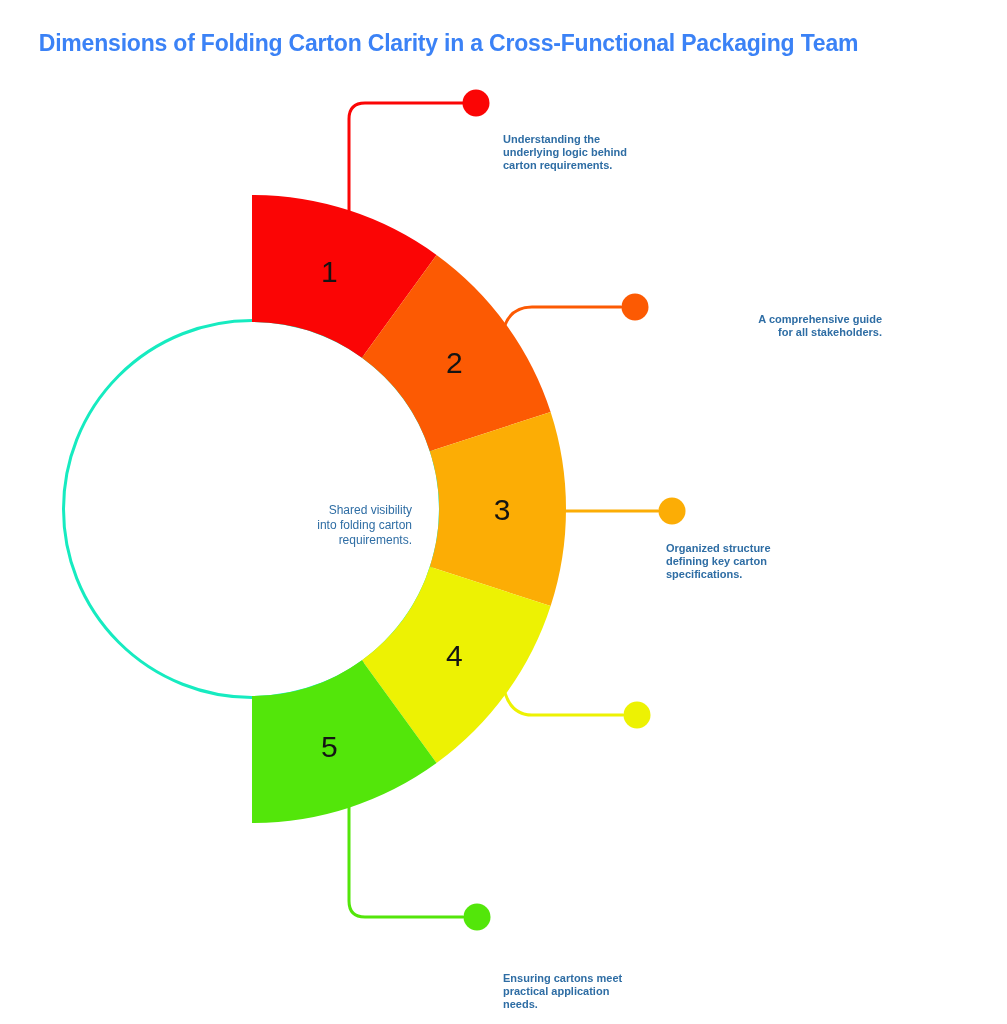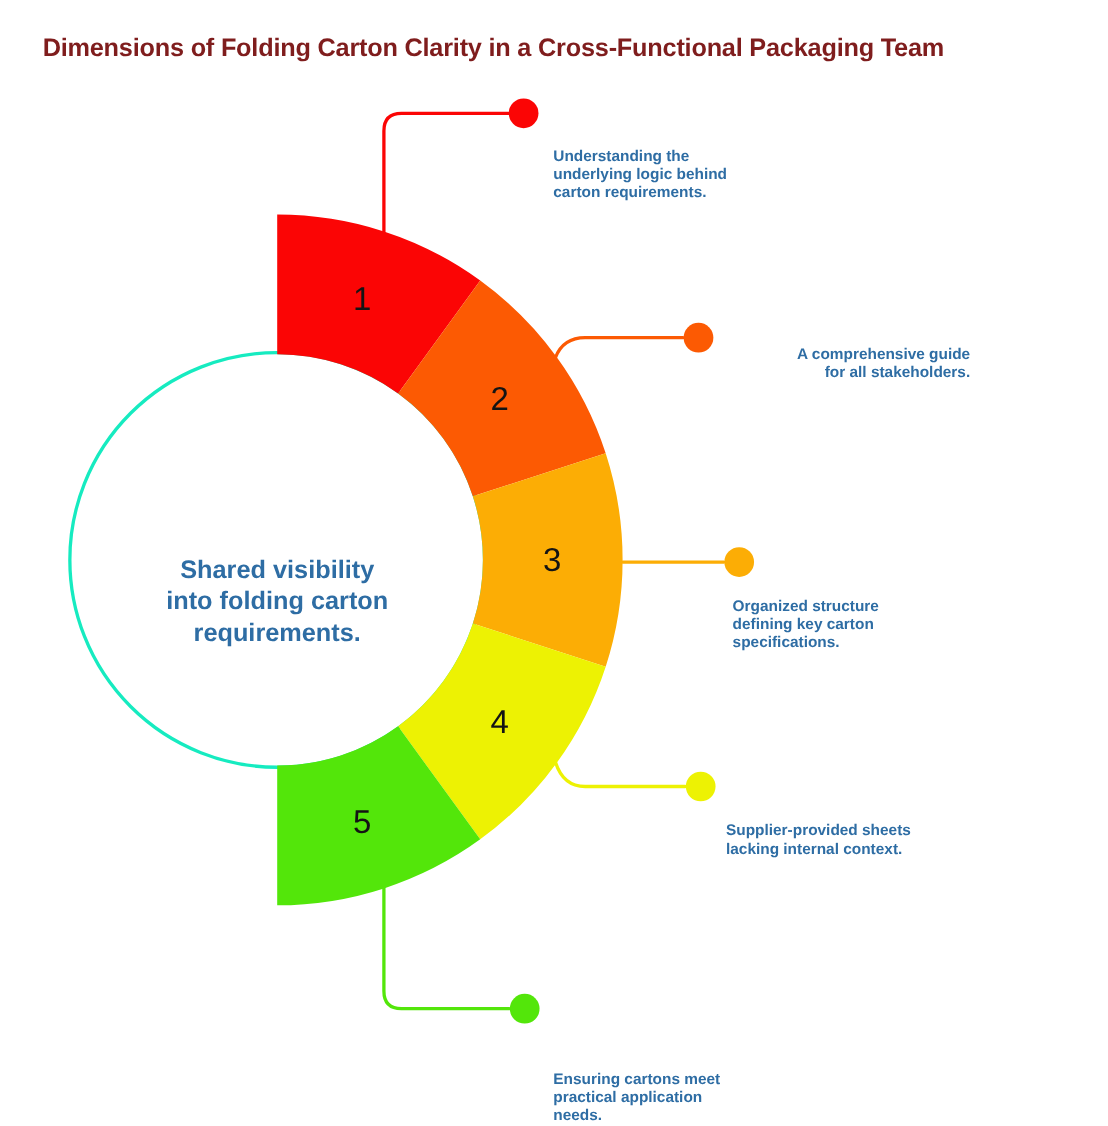--- a/index.html
+++ b/index.html
@@ -11,36 +11,36 @@
     overflow:hidden;
   }
   .title{
     position:absolute;
     top:30px;left:0;width:897px;
     margin:0;
     text-align:center;
     font-size:23px;
     font-weight:bold;
     letter-spacing:-0.2px;
-    color:#7f1d1d;
+    color:#3b82f6;
   }
   #diagram{position:absolute;left:0;top:0;}
   .center-text{
     position:absolute;
     left:92px;top:503px;width:320px;
-    text-align:center;
-    font-size:23px;
-    font-weight:bold;
+    text-align:right;
+    font-size:12px;
+    font-weight:normal;
     line-height:1.26;
     color:#2E6DA4;
     white-space:pre-line;
   }
   .callout{
     position:absolute;
-    font-size:14px;
+    font-size:11px;
     font-weight:bold;
     line-height:1.18;
     color:#2E6DA4;
     white-space:pre-line;
   }
   .callout-1{left:503px;top:133px;width:220px;}
   .callout-2{left:662px;top:313px;width:220px;text-align:right;}
   .callout-3{left:666px;top:542px;width:220px;}
   .callout-4{left:660px;top:746px;width:230px;}
   .callout-5{left:503px;top:947px;width:220px;margin-top:25px;}
@@ -87,19 +87,17 @@
 requirements.</div>
 
   <div class="callout callout-1">Understanding the
 underlying logic behind
 carton requirements.</div>
   <div class="callout callout-2">A comprehensive guide
 for all stakeholders.</div>
   <div class="callout callout-3">Organized structure
 defining key carton
 specifications.</div>
-  <div class="callout callout-4">Supplier-provided sheets
-lacking internal context.</div>
   <div class="callout callout-5">Ensuring cartons meet
 practical application
 needs.</div>
 
 </div>
 
 </body></html>

